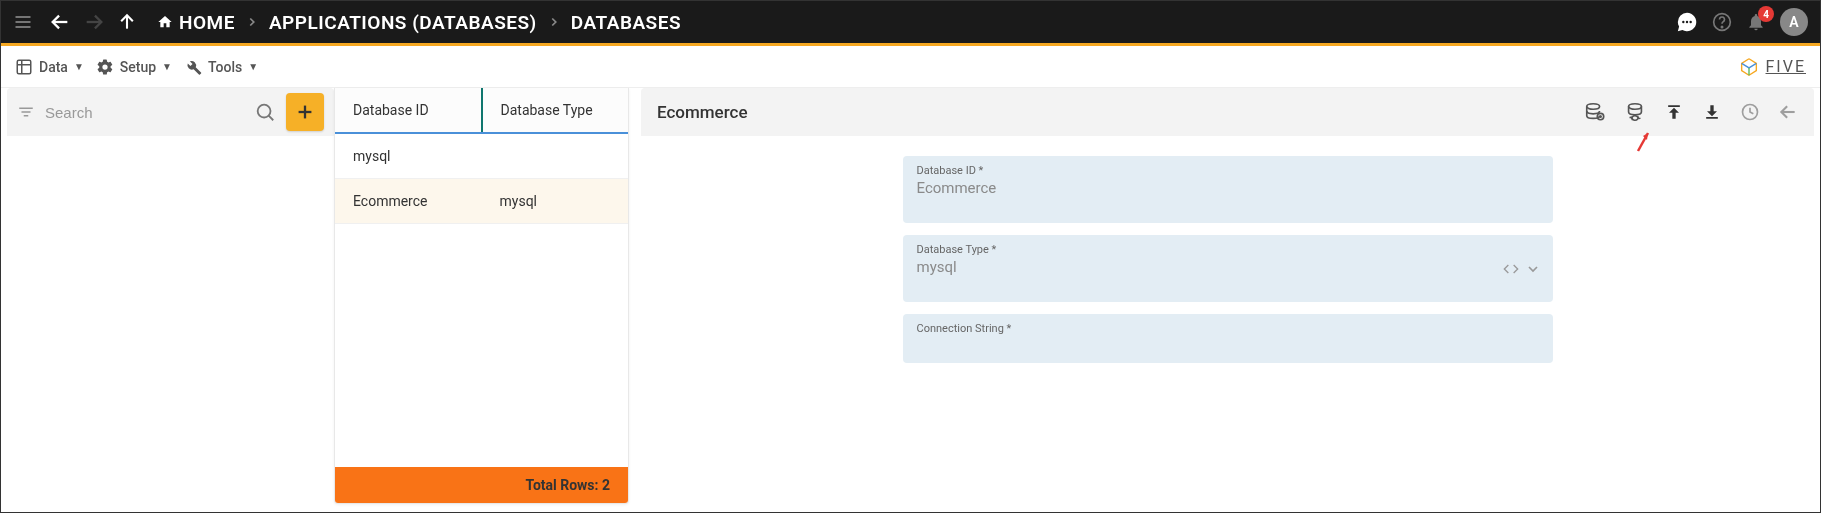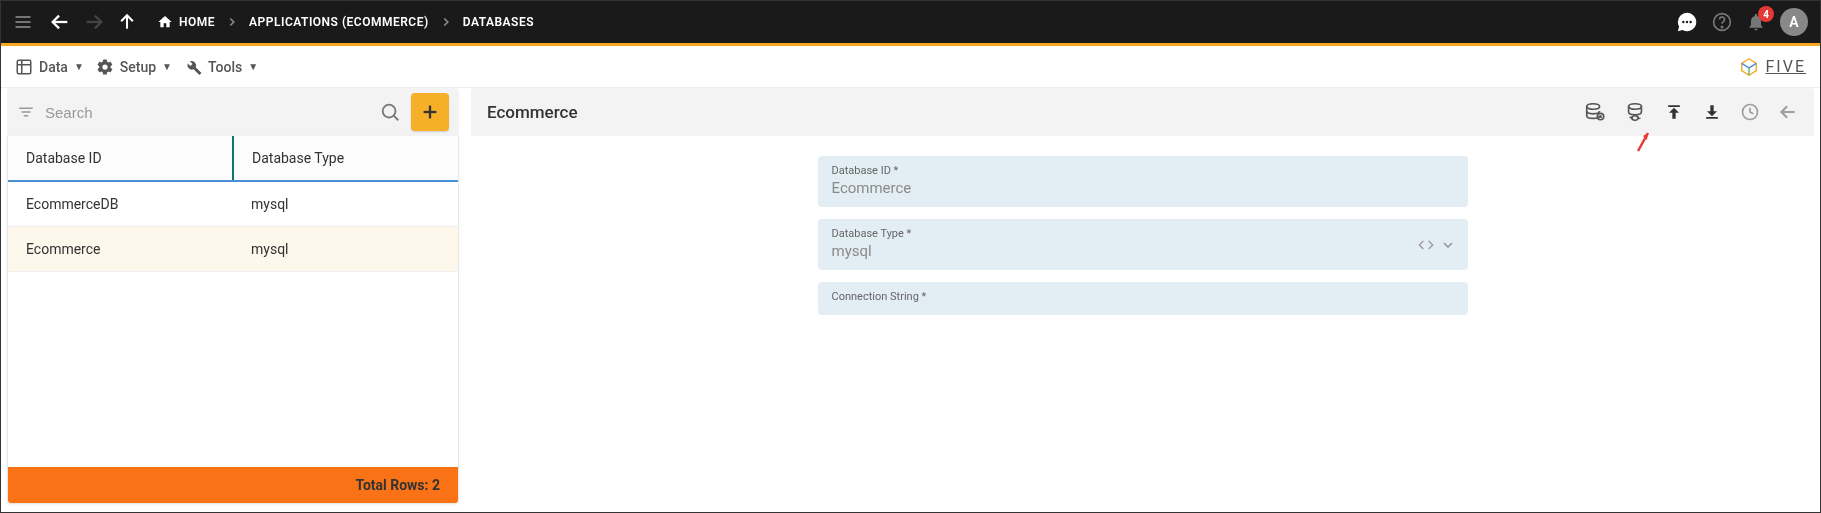--- a/index.html
+++ b/index.html
@@ -10,40 +10,40 @@
   .top-header {
     background: #1a1a1a;
     height: 42px;
     display: flex;
     align-items: center;
     padding: 0 12px;
     color: #fff;
   }
   .top-header .left { display: flex; align-items: center; gap: 8px; }
   .top-header .right { margin-left: auto; display: flex; align-items: center; gap: 14px; }
-  .breadcrumb { display: flex; gap: 10px; font-weight: 600; font-size: 12px; letter-spacing: 0.5px; }
+  .breadcrumb { display: flex; gap: 10px; font-weight: 600; font-size: 19px; letter-spacing: 0.5px; }
   .breadcrumb .sep { color: #888; display: flex; align-items: center; }
   .breadcrumb .crumb { color: #fff; display: flex; align-items: center; gap: 6px; }
   .icon-btn { display: flex; align-items: center; justify-content: center; cursor: pointer; color: #fff; }
   .icon-btn.grey { color: #888; }
   .badge-wrap { position: relative; display: flex; align-items: center; }
   .badge { position: absolute; top: -6px; right: -8px; background: #e53935; color: #fff; font-size: 10px; font-weight: 700; border-radius: 50%; width: 16px; height: 16px; display: flex; align-items: center; justify-content: center; }
   .avatar { width: 28px; height: 28px; border-radius: 50%; background: #888; display: flex; align-items: center; justify-content: center; color: #fff; font-weight: 600; font-size: 14px; }
 
   .orange-bar { height: 3px; background: #f6a821; width: 100%; }
 
   
   .menu-bar { height: 42px; display: flex; align-items: center; padding: 14px 14px; gap: 12px; border-bottom: 1px solid #eee; }
   .menu-item { display: flex; align-items: center; gap: 6px; color: #555; font-size: 14px; cursor: pointer; font-weight: 500; }
   .menu-item svg { flex-shrink: 0; }
   .menu-bar .brand { margin-left: auto; display: flex; align-items: center; gap: 6px; color: #555; font-size: 16px; letter-spacing: 2px; font-weight: 400; text-decoration: underline; }
 
   
   .main { display: flex; gap: 12px; padding: 0 6px 6px 6px; height: calc(100% - 42px - 3px - 42px - 2px); }
-  .left-panel { width: 452px; display: flex; flex-direction: column; }
+  .left-panel { width: 622px; display: flex; flex-direction: row; }
   .right-panel { flex: 1; display: flex; flex-direction: column; }
 
   .panel-header { background: #f3f3f3; border-radius: 4px 4px 0 0; height: 48px; display: flex; align-items: center; padding: 0 10px; gap: 10px; }
   .search-wrap { display: flex; align-items: center; flex: 1; gap: 10px; color: #888; }
   .search-wrap input { border: none; background: transparent; outline: none; font-size: 15px; flex: 1; color: #555; }
   .search-wrap input::placeholder { color: #999; }
   .add-btn { width: 38px; height: 38px; background: #f6b027; border-radius: 4px; display: flex; align-items: center; justify-content: center; cursor: pointer; box-shadow: 0 1px 2px rgba(0,0,0,0.15); }
 
   .table-box { flex: 1; background: #fff; border: 1px solid #e8e8e8; border-top: none; border-radius: 0 0 4px 4px; display: flex; flex-direction: column; box-shadow: 0 1px 3px rgba(0,0,0,0.06); overflow: hidden; }
   .thead { display: flex; background: #fcfcfc; border-bottom: 2px solid #4a90d9; font-weight: 400; font-size: 14px; color: #333; }
@@ -55,21 +55,21 @@
   .tfoot { margin-top: auto; padding: 10px 18px; text-align: right; font-weight: 700; font-size: 14px; background: #f97316; }
 
   .detail-header { background: #f3f3f3; border-radius: 4px 4px 0 0; height: 48px; display: flex; align-items: center; padding: 0 16px; gap: 14px; }
   .detail-header .title { font-size: 17px; color: #333; font-weight: 500; flex: 1; }
   .detail-header .actions { display: flex; align-items: center; gap: 18px; }
   .action-ic { cursor: pointer; color: #555; display: flex; align-items: center; position: relative; }
   .action-ic.grey { color: #9e9e9e; }
   .red-arrow { position: absolute; top: 28px; left: 10px; pointer-events: none; }
 
   .detail-body { flex: 1; background: #fff; padding: 20px 0; display: flex; flex-direction: column; align-items: center; gap: 12px; }
-  .field { width: 650px; background: #e3edf4; border-radius: 4px; padding: 8px 14px 10px 14px; position: relative; }
+  .field { width: 650px; background: #e3edf4; border-radius: 4px; padding: 8px 14px 26px 14px; position: relative; }
   .field .label { font-size: 11px; color: #666; margin-bottom: 2px; }
   .field .value { font-size: 15px; color: #8a8a8a; }
   .field .suffix { position: absolute; right: 12px; top: 50%; transform: translateY(-50%); display: flex; gap: 6px; color: #888; }
 </style>
 </head>
 <body>
 
 <div class="top-header">
   <div class="left">
     <div class="icon-btn grey">
@@ -103,21 +103,21 @@
             <path d="M10 20v-6h4v6h5v-8h3L12 3 2 12h3v8z"></path>
           </svg>
         <span>HOME</span>
       </span>
       <span class="sep">
         <svg width="14" height="14" viewBox="0 0 24 24" fill="none" stroke="#888" stroke-width="3">
             <polyline points="9 18 15 12 9 6"></polyline>
           </svg>
       </span>
       <span class="crumb">
-        <span>APPLICATIONS (ECOMMERCE)</span>
+        <span>APPLICATIONS (DATABASES)</span>
       </span>
       <span class="sep">
         <svg width="14" height="14" viewBox="0 0 24 24" fill="none" stroke="#888" stroke-width="3">
             <polyline points="9 18 15 12 9 6"></polyline>
           </svg>
       </span>
       <span class="crumb">
         <span>DATABASES</span>
       </span>
     </div>
@@ -205,21 +205,20 @@
             <line x1="5" y1="12" x2="19" y2="12"></line>
           </svg>
       </div>
     </div>
     <div class="table-box">
       <div class="thead">
         <div class="th">Database ID</div>
         <div class="th">Database Type</div>
       </div>
       <div class="trow">
-        <div class="td">EcommerceDB</div>
         <div class="td">mysql</div>
       </div>
       <div class="trow selected">
         <div class="td">Ecommerce</div>
         <div class="td">mysql</div>
       </div>
       <div class="tfoot">Total Rows: 2</div>
     </div>
   </div>
 

